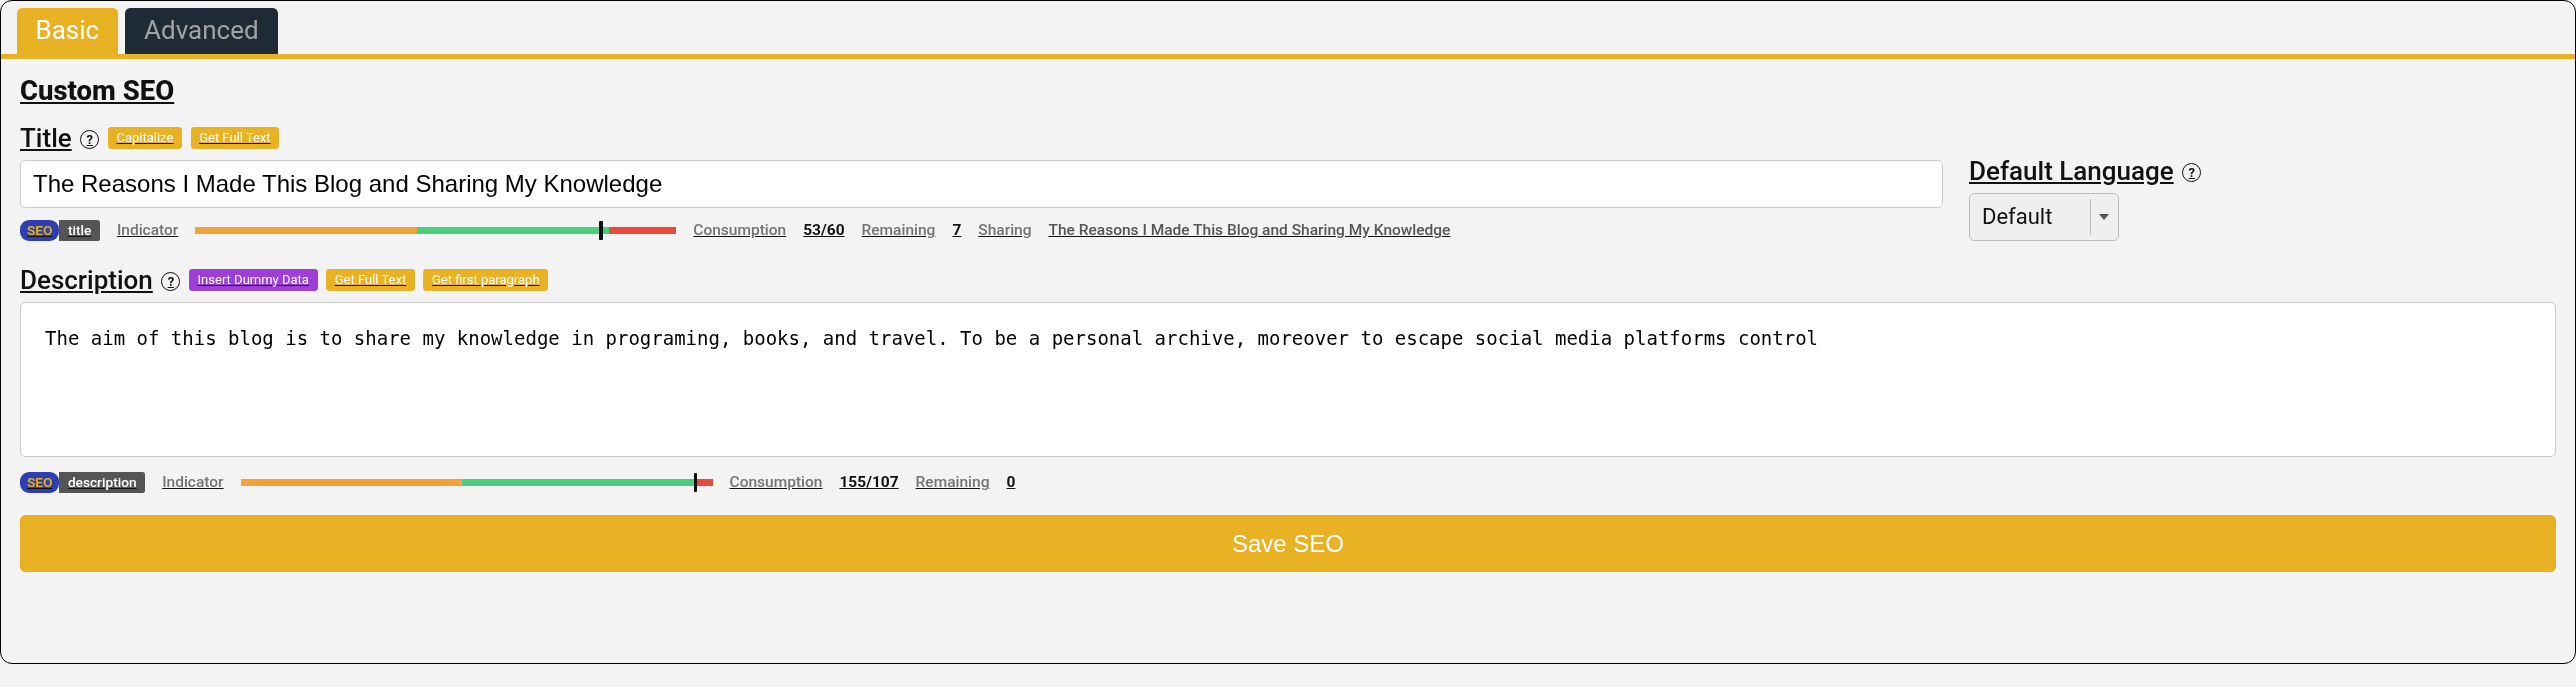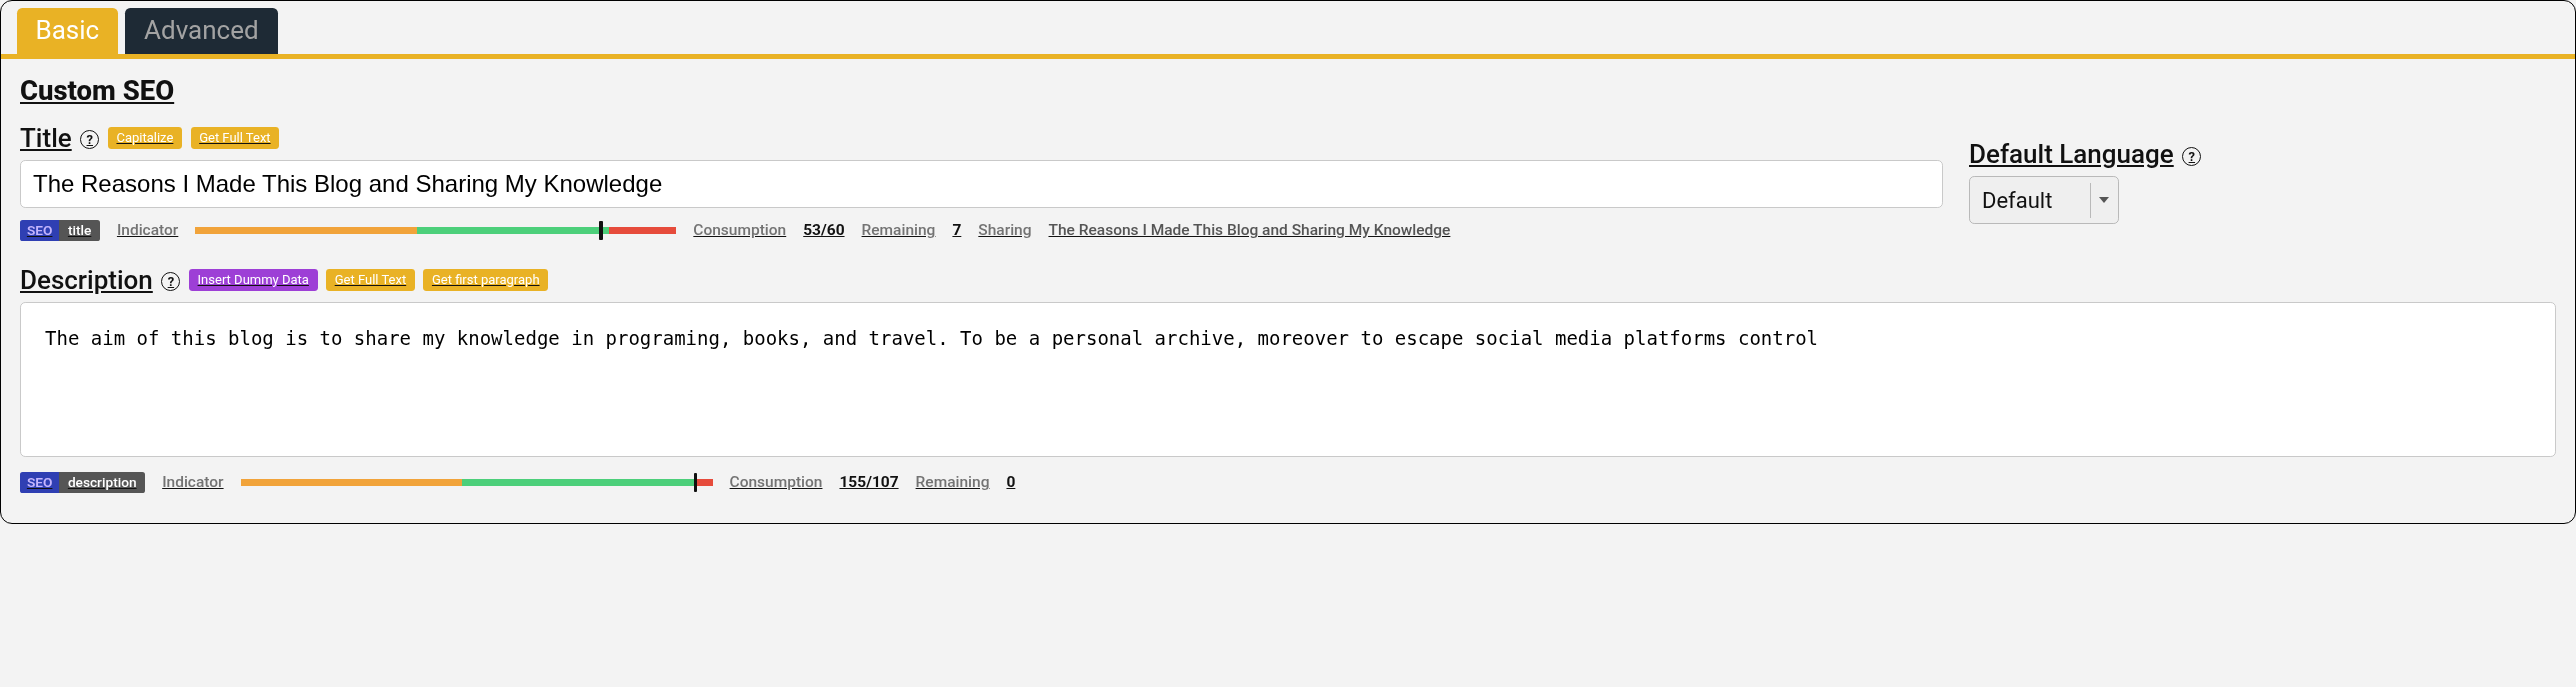--- a/index.html
+++ b/index.html
@@ -4,21 +4,21 @@
 <style>
   * { box-sizing: border-box; }
   html, body { margin:0; padding:0; }
   body {
     background:#f3f3f3;
     font-family: -apple-system, BlinkMacSystemFont, "Segoe UI", Roboto, Helvetica, Arial, sans-serif;
     color:#111;
   }
   .page {
     width:2576px;
-    height:524px;
+    height:664px;
     position:relative;
     background:#f3f3f3;
     border:1.7px solid #000;
     border-radius:12px;
     overflow:hidden;
   }
   
   .tabs {
     display:flex;
     padding:6.9px 0 0 15.5px;
@@ -51,21 +51,21 @@
     text-decoration:underline;
   }
   .section-title {
     font-size:27.5px;
     font-weight:800;
     margin-bottom:15.5px;
   }
   .row1 {
     display:flex;
     gap:26px;
-    align-items:center;
+    align-items:flex-end;
   }
   .title-col { flex:0 0 1923px; }
   .lang-col { flex:0 0 auto; }
   .field-header {
     display:flex;
     align-items:center;
     gap:8.6px;
     margin-bottom:6.9px;
   }
   .field-label {
@@ -145,21 +145,21 @@
     font-size:15.5px;
     color:#8a8a8a;
   }
   .seo-tag {
     display:inline-flex;
     border-radius:2.6px;
     overflow:hidden;
     font-size:13.7px;
     font-weight:600;
   }
-  .seo-tag .seo-l { background:#2f3fb3; color:#c4b5fd; padding:2.6px 6.9px; }
+  .seo-tag .seo-l { background:#2f3fb3; color:#eab308; padding:2.6px 6.9px;border-radius:9px; }
   .seo-tag .seo-r { background:#555; color:#fff; padding:2.6px 8.6px; font-weight:500;}
   .meta-label { color:#737373; font-weight:500;}
   .bar {
     position:relative;
     height:6.9px;
     border-radius:1.7px;
     display:flex;
     overflow:visible;
   }
   .bar .seg { height:100%; }
@@ -290,16 +290,17 @@
           <span class="seg s3"></span>
           <span class="marker"></span>
         </span>
         <span class="meta-label">Consumption</span>
         <span class="strong-num">155/107</span>
         <span class="meta-label">Remaining</span>
         <span class="strong-num">0</span>
       </div>
     </div>
 
+    <button class="save-btn">Save SEO</button>
 
   </div>
 </div>
 
 
 </body></html>

